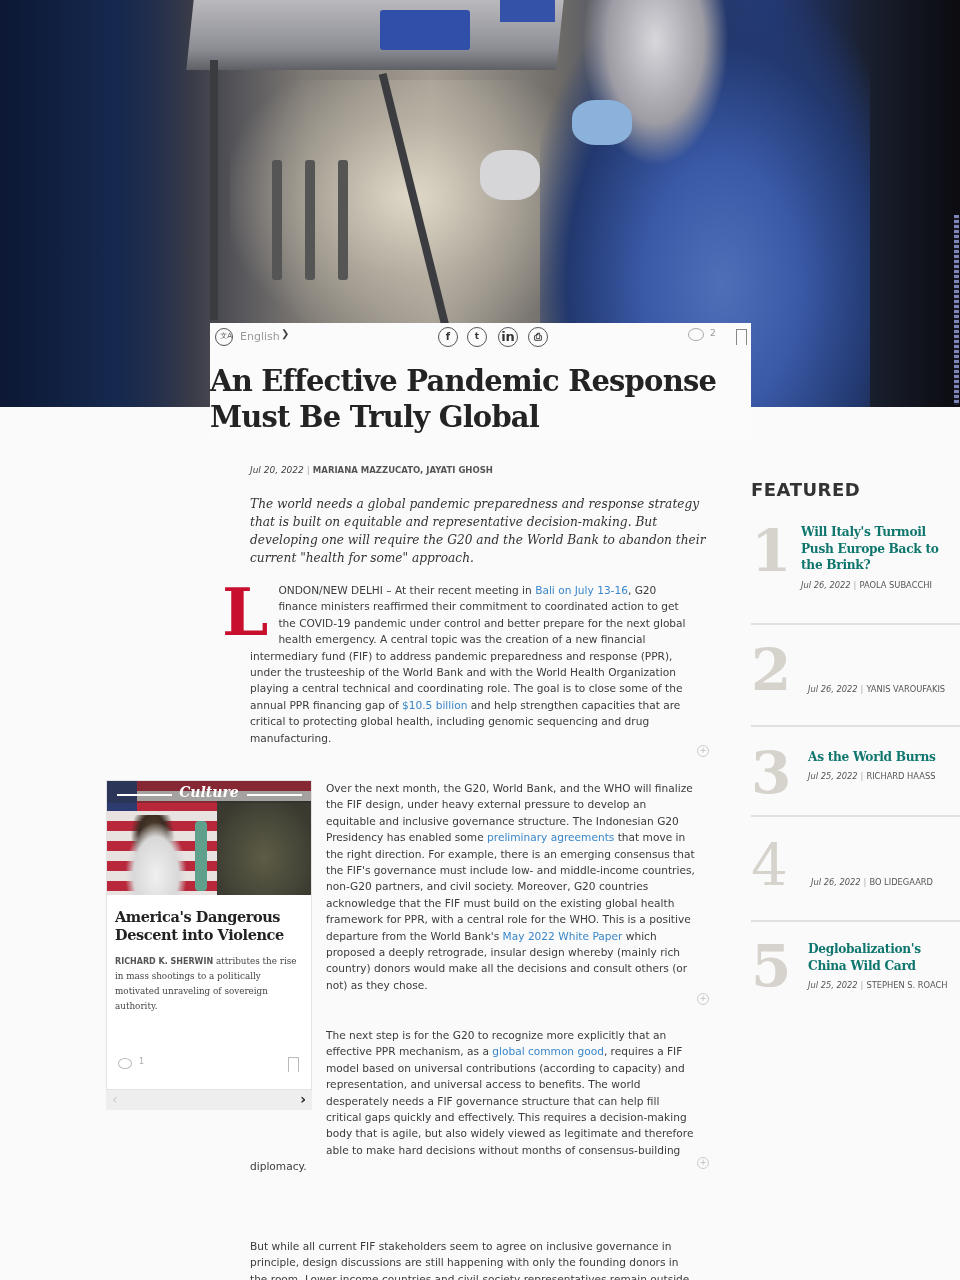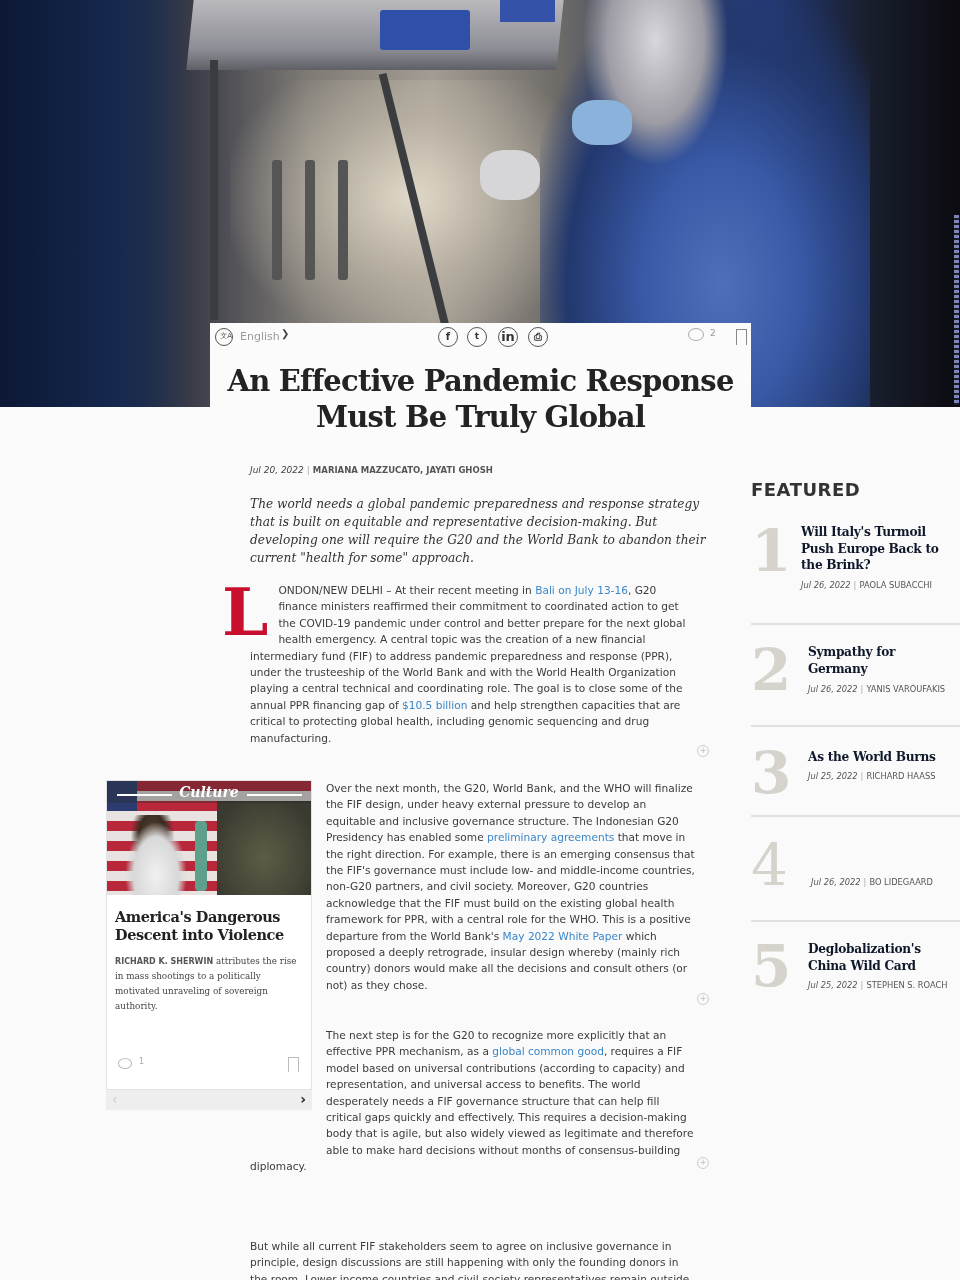--- a/index.html
+++ b/index.html
@@ -31,21 +31,21 @@
   .lang-icon { position: absolute; left: 5px; top: 5px; width: 18px; height: 18px; border: 1.5px solid #555; border-radius: 50%;
      font-size: 7px; line-height: 15px; text-align: right; color: #555; }
   .lang-label { position: absolute; left: 30px; top: 7px; font-size: 11px; color: #9a9a9a; }
   .lang-chevron { position: absolute; left: 71px; top: 5px; font-size: 10px; color: #444; }
   .share { position: absolute; top: 4px; width: 20px; height: 20px; border: 1.5px solid #555; border-radius: 50%;
      font-size: 10px; line-height: 17px; text-align: center; color: #333; font-weight: bold; }
   .comment-icon { position: absolute; left: 478px; top: 5px; width: 16px; height: 13px; border: 1.5px solid #aaa; border-radius: 50%; }
   .comment-count { position: absolute; left: 500px; top: 5px; font-size: 9px; color: #999; }
   .bookmark { position: absolute; left: 526px; top: 6px; width: 11px; height: 16px; border: 1.5px solid #888; border-bottom: none; }
   .bookmark:after { content: ""; position: absolute; left: -1px; bottom: -5px; border-left: 5px solid transparent; border-right: 5px solid transparent; border-bottom: 5px solid #fbfbfb; }
-  .title { position: absolute; left: 0; top: 40px; width: 541px; text-align: center;
+  .title { position: absolute; left: 0; top: 40px; width: 541px; text-align: left;
      font-family: "DejaVu Serif", serif; font-weight: bold; font-size: 29px; line-height: 36px; color: #232323; letter-spacing: -0.8px; }
 
   
   .byline { position: absolute; left: 250px; top: 465px; font-size: 9px; color: #444; }
   .byline .date { font-style: italic; }
   .byline .sep { color: #aaa; margin: 0 3px; }
   .byline .authors { font-weight: bold; text-transform: uppercase; color: #555; font-size: 8.5px; }
   .dek { position: absolute; left: 250px; top: 495px; width: 465px; font-family: "DejaVu Serif", serif; font-style: italic;
      font-size: 12.2px; line-height: 18px; color: #333; }
 
@@ -80,21 +80,21 @@
   .culture-count { position: absolute; left: 32px; top: 276px; font-size: 8px; color: #aaa; }
   .culture-bookmark { position: absolute; left: 181px; top: 276px; width: 11px; height: 15px; border: 1.5px solid #bbb; border-bottom: none; }
   .carousel-nav { position: absolute; left: 106px; top: 1090px; width: 206px; height: 20px; background: #eeeeee; }
   .carousel-prev { position: absolute; left: 6px; top: 1px; font-size: 14px; color: #ccc; }
   .carousel-next { position: absolute; right: 6px; top: 1px; font-size: 14px; color: #222; font-weight: bold; }
 
   
   .featured-heading { position: absolute; left: 751px; top: 479px; font-size: 18px; letter-spacing: 0.5px; color: #333; font-weight: bold; font-family: "DejaVu Sans", sans-serif; }
   .feat-item { position: absolute; left: 751px; width: 209px; border-bottom: 2px solid #e0e0e0; }
   .feat-num { position: absolute; left: 0; font-family: "DejaVu Serif", serif; font-weight: bold; font-size: 58px; color: #d6d3cc; line-height: 60px; }
-  .feat-title { position: absolute; left: 50px; width: 150px; font-family: "DejaVu Serif", serif; font-weight: bold; font-size: 12.2px; line-height: 16.5px; color: #0f172a; letter-spacing: -0.3px; }
+  .feat-title { position: absolute; left: 50px; width: 150px; font-family: "DejaVu Serif", serif; font-weight: bold; font-size: 12.2px; line-height: 16.5px; color: #0f766e; letter-spacing: -0.3px; }
   .feat-meta { position: absolute; left: 50px; width: 150px; font-size: 8.3px; line-height: 15px; color: #555; }
   .feat-meta .date { font-style: italic; }
   .feat-meta .sep { color: #aaa; margin: 0 3px; }
   .feat-meta .author { text-transform: uppercase; margin-top: 20px; }
 </style>
 </head>
 <body>
 
 <div class="hero">
   <div class="leftshade"></div>
@@ -177,21 +177,20 @@
 <div class="featured-heading">FEATURED</div>
 
 <div class="feat-item" style="top:515px; height:110px">
   <div class="feat-num" style="top:6px">1</div>
   <div class="feat-title" style="top:9px">Will Italy's Turmoil Push Europe Back to the Brink?</div>
   <div class="feat-meta" style="top:63px"><span class="date">Jul 26, 2022</span><span class="sep">|</span><span class="author">PAOLA SUBACCHI</span></div>
 </div>
 
 <div class="feat-item" style="top:627px; height:100px">
   <div class="feat-num" style="top:13px">2</div>
-  <div class="feat-title" style="top:17px; left:57px">Sympathy for Germany</div>
   <div class="feat-meta" style="top:55px; left:57px"><span class="date">Jul 26, 2022</span><span class="sep">|</span><span class="author">YANIS VAROUFAKIS</span></div>
 </div>
 
 <div class="feat-item" style="top:729px; height:88px">
   <div class="feat-num" style="top:14px">3</div>
   <div class="feat-title" style="top:20px; left:57px">As the World Burns</div>
   <div class="feat-meta" style="top:40px; left:57px"><span class="date">Jul 25, 2022</span><span class="sep">|</span><span class="author">RICHARD HAASS</span></div>
 </div>
 
 <div class="feat-item" style="top:819px; height:103px">

